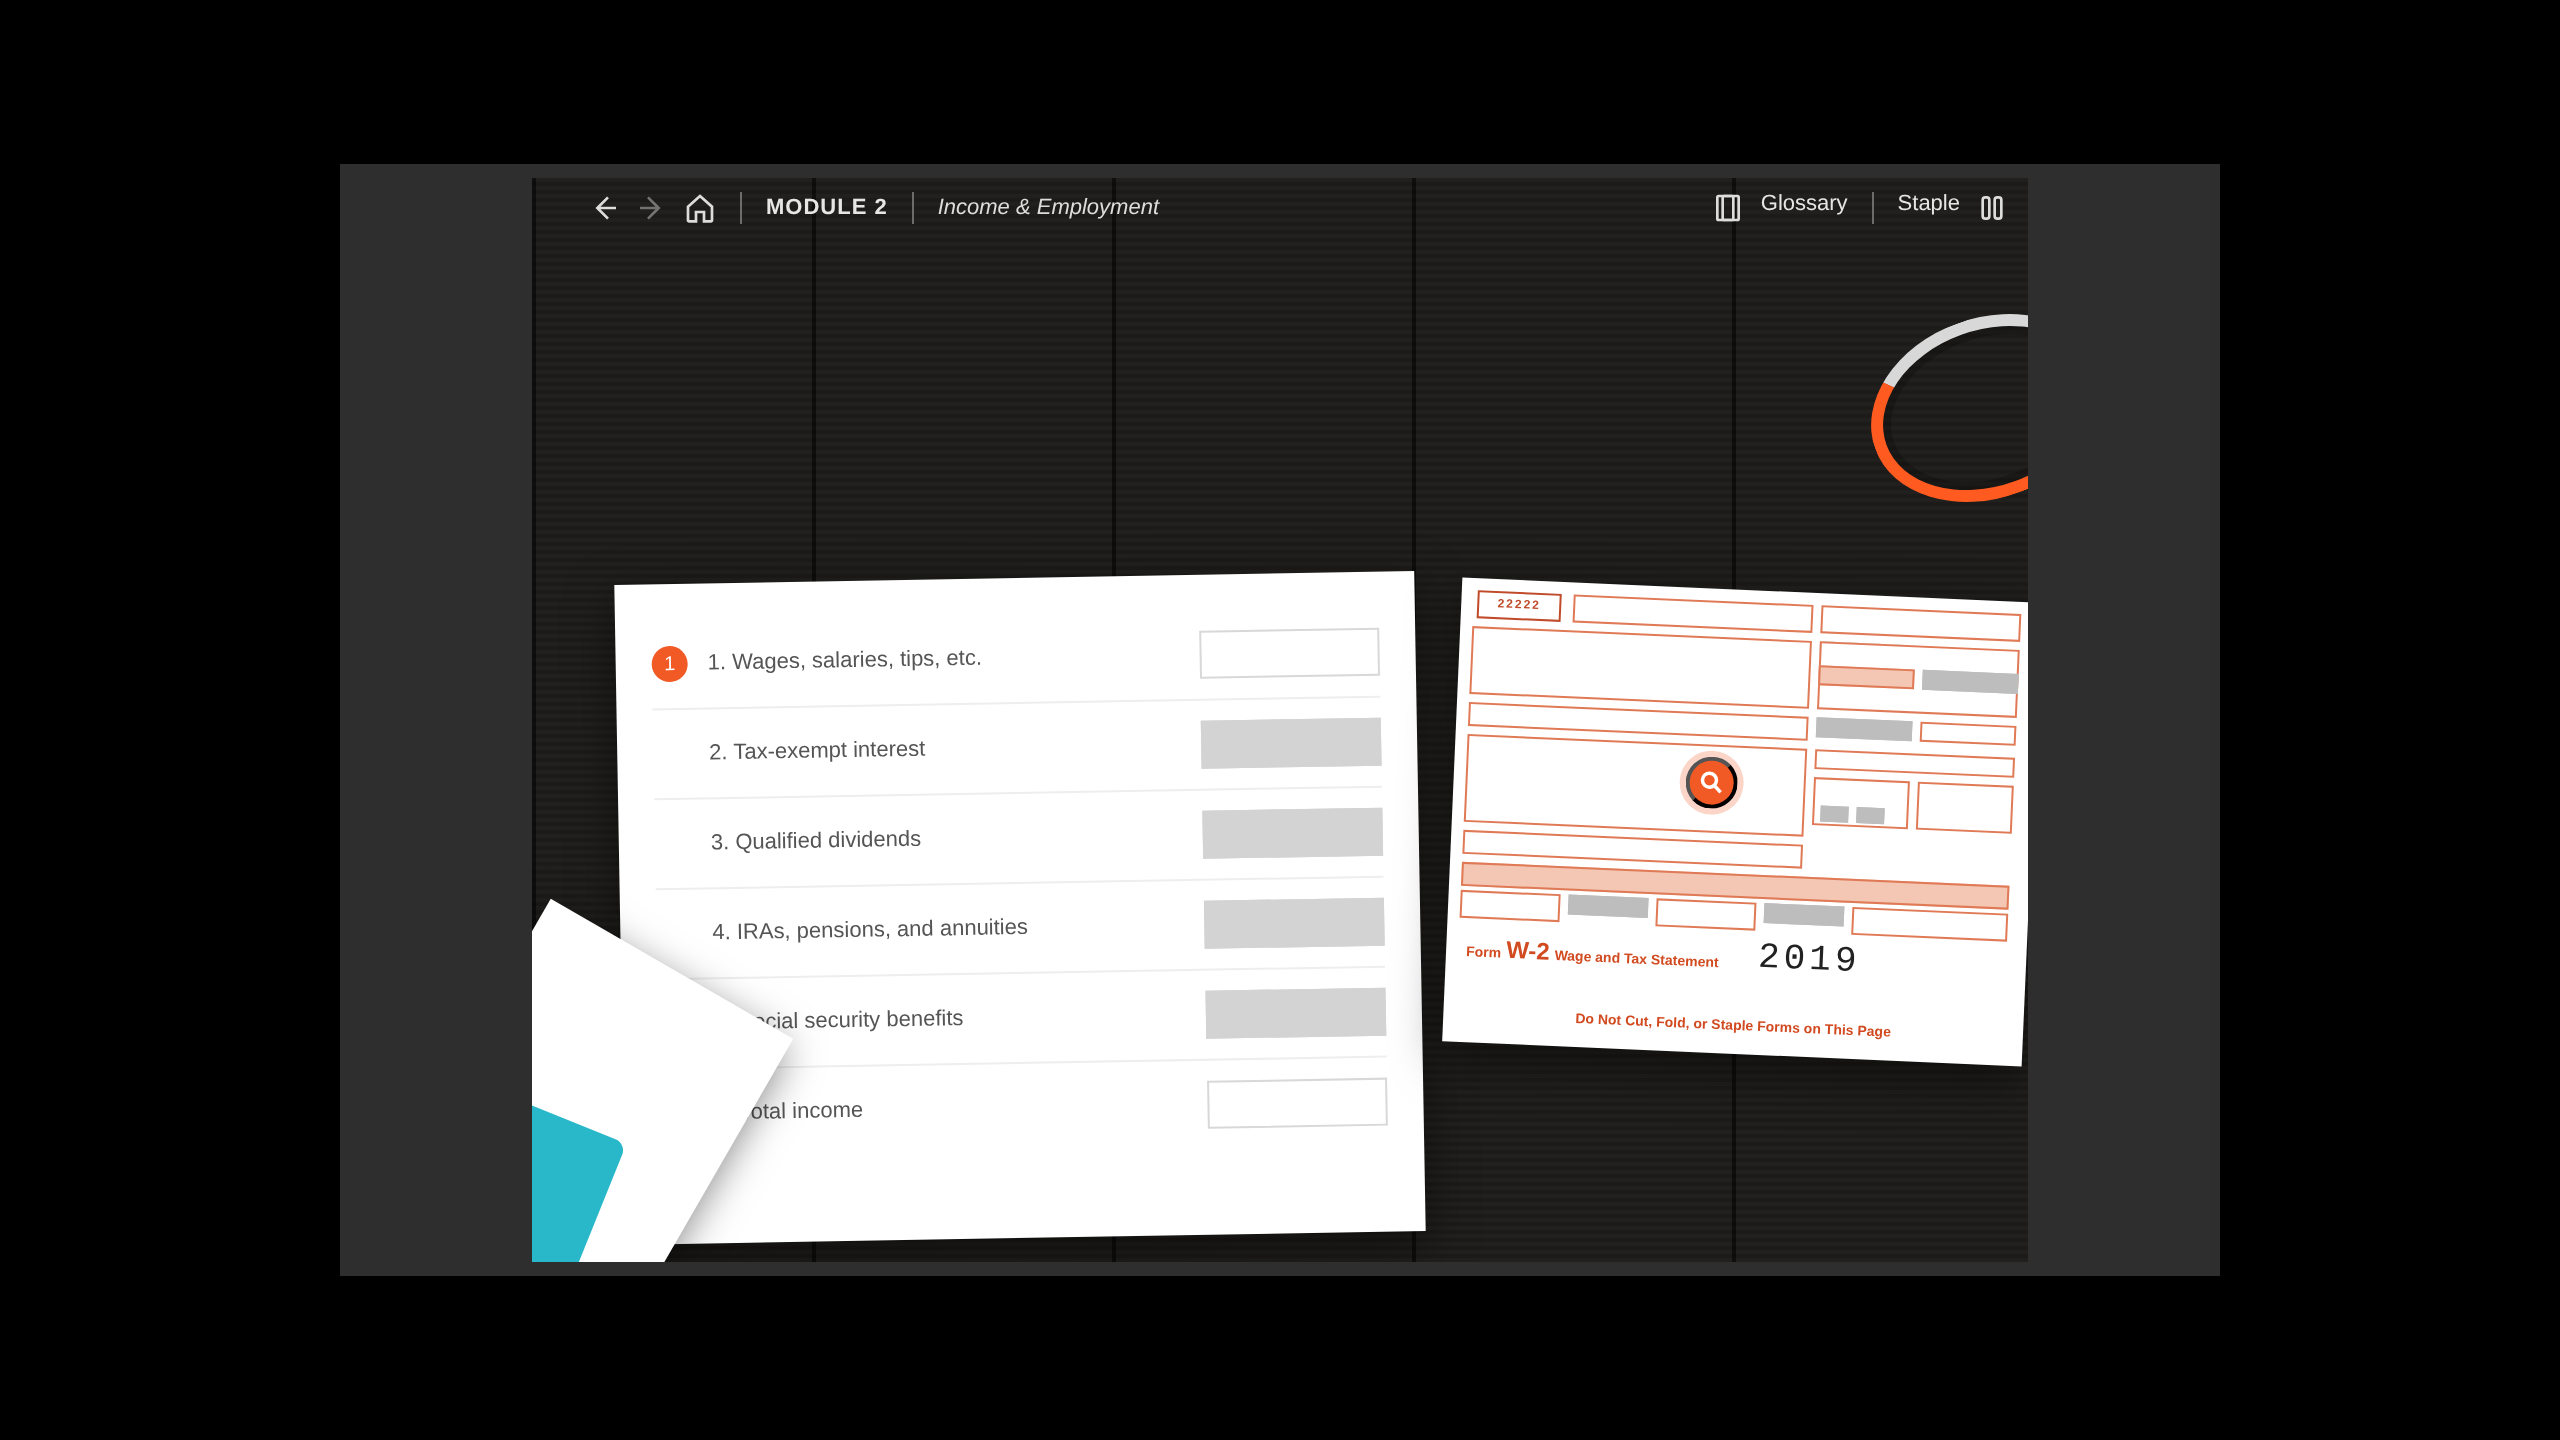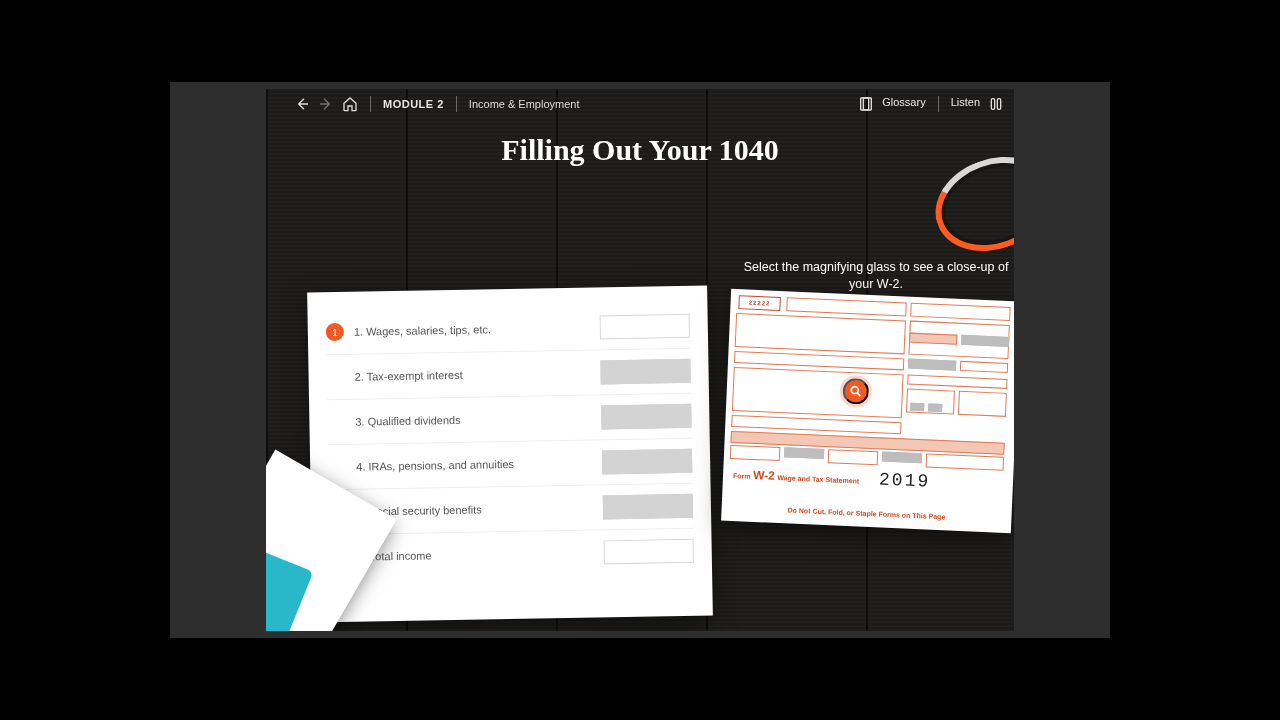--- a/index.html
+++ b/index.html
@@ -12,21 +12,21 @@
                                     rgba(0,0,0,0.55) 290px 292px, transparent 292px 440px,
                                     rgba(0,0,0,0.55) 440px 442px, transparent 442px 600px,
                                     rgba(0,0,0,0.55) 600px 602px, transparent 602px 748px),
              repeating-linear-gradient(0deg, rgba(255,255,255,0.02) 0 2px, rgba(0,0,0,0.05) 2px 4px);
            overflow: hidden; }
   .topbar { position: absolute; left: 0; top: 0; right: 0; height: 30px; display: flex; align-items: center; color: #e6e6e6; font-size: 11px; margin-left: 20px; }
   .tb-left { display: flex; align-items: center; gap: 8px; padding-left: 8px; }
   .tb-icon { width: 16px; height: 16px; display:inline-flex; align-items:center; justify-content:center; color:#ddd; }
   .tb-sep { width:1px; height:16px; background: rgba(255,255,255,0.35); margin: 0 4px; }
   .tb-module { font-weight: 700; letter-spacing: .5px; }
-  .tb-title { color:#ddd; }
+  .tb-title { color:#ddd;font-style:italic; }
   .tb-right { margin-left:auto; display:flex; gap:8px; padding-right:10px; }
   .hero { position:absolute; top:44px; left:0; right:0; text-align:center; color:#fff; }
   .hero h1 { font-family: Georgia, 'Times New Roman', serif; font-size: 30px; font-weight:700; }
   .hero p { margin: 8px auto 0; max-width: 640px; font-size: 12.5px; line-height: 1.45; color:#eaeaea; }
   .hero .section { margin-top: 14px; font-size: 10px; letter-spacing:.5px; font-weight:700; color:#e8e8e8; }
   .right-hint { position:absolute; top:170px; left:470px; width:280px; text-align:center; color:#fff; font-size:12.5px; line-height:1.35; }
   .glasses { position:absolute; right:-40px; top:70px; width:120px; height:90px; border:6px solid #ff5a1f; border-radius:50%; border-top-color:#d8d8d8; border-right-color:#d8d8d8; transform:rotate(-20deg); box-shadow: inset 0 0 0 4px rgba(0,0,0,0.2);}
   .paper-left { position:absolute; left:-50px; bottom:-40px; width:140px; height:200px; background:#fff; transform:rotate(30deg); box-shadow:0 6px 20px rgba(0,0,0,.5);}
   .paper-blue { position:absolute; left:-60px; bottom:-30px; width:90px; height:110px; background:#29b8c9; transform:rotate(22deg); border-radius:6px; }
 
@@ -82,37 +82,35 @@
       </div>
       <div class="tb-right">
         <span class="tb-icon">
           <svg width="16" height="16" viewBox="0 0 24 24" fill="none" stroke="#ddd" stroke-width="2">
               <rect x="4" y="3" width="12" height="18" rx="1"></rect>
               <rect x="8" y="3" width="12" height="18" rx="1"></rect>
             </svg>
         </span>
         <span>Glossary</span>
         <span class="tb-sep"></span>
-        <span>Listen</span>
+        <span>Staple</span>
         <span class="tb-icon">
           <svg width="18" height="16" viewBox="0 0 24 24" fill="none" stroke="#ddd" stroke-width="2">
               <rect x="5" y="4" width="5" height="16" rx="2"></rect>
               <rect x="14" y="4" width="5" height="16" rx="2"></rect>
             </svg>
         </span>
       </div>
     </div>
 
     <div class="hero">
-      <h1>Filling Out Your 1040</h1>
     </div>
 
     <div class="glasses"></div>
 
-    <div class="right-hint">Select the magnifying glass to see a close-up of your W-2.</div>
 
     <div class="form-card">
       <div class="row">
         <div class="num-dot">1</div>
         <div class="row-label">1. Wages, salaries, tips, etc.</div>
         <input class="row-input" style="">
       </div>
       <div class="row">
         <div class="num-dot ghost"></div>
         <div class="row-label">2. Tax-exempt interest</div>

